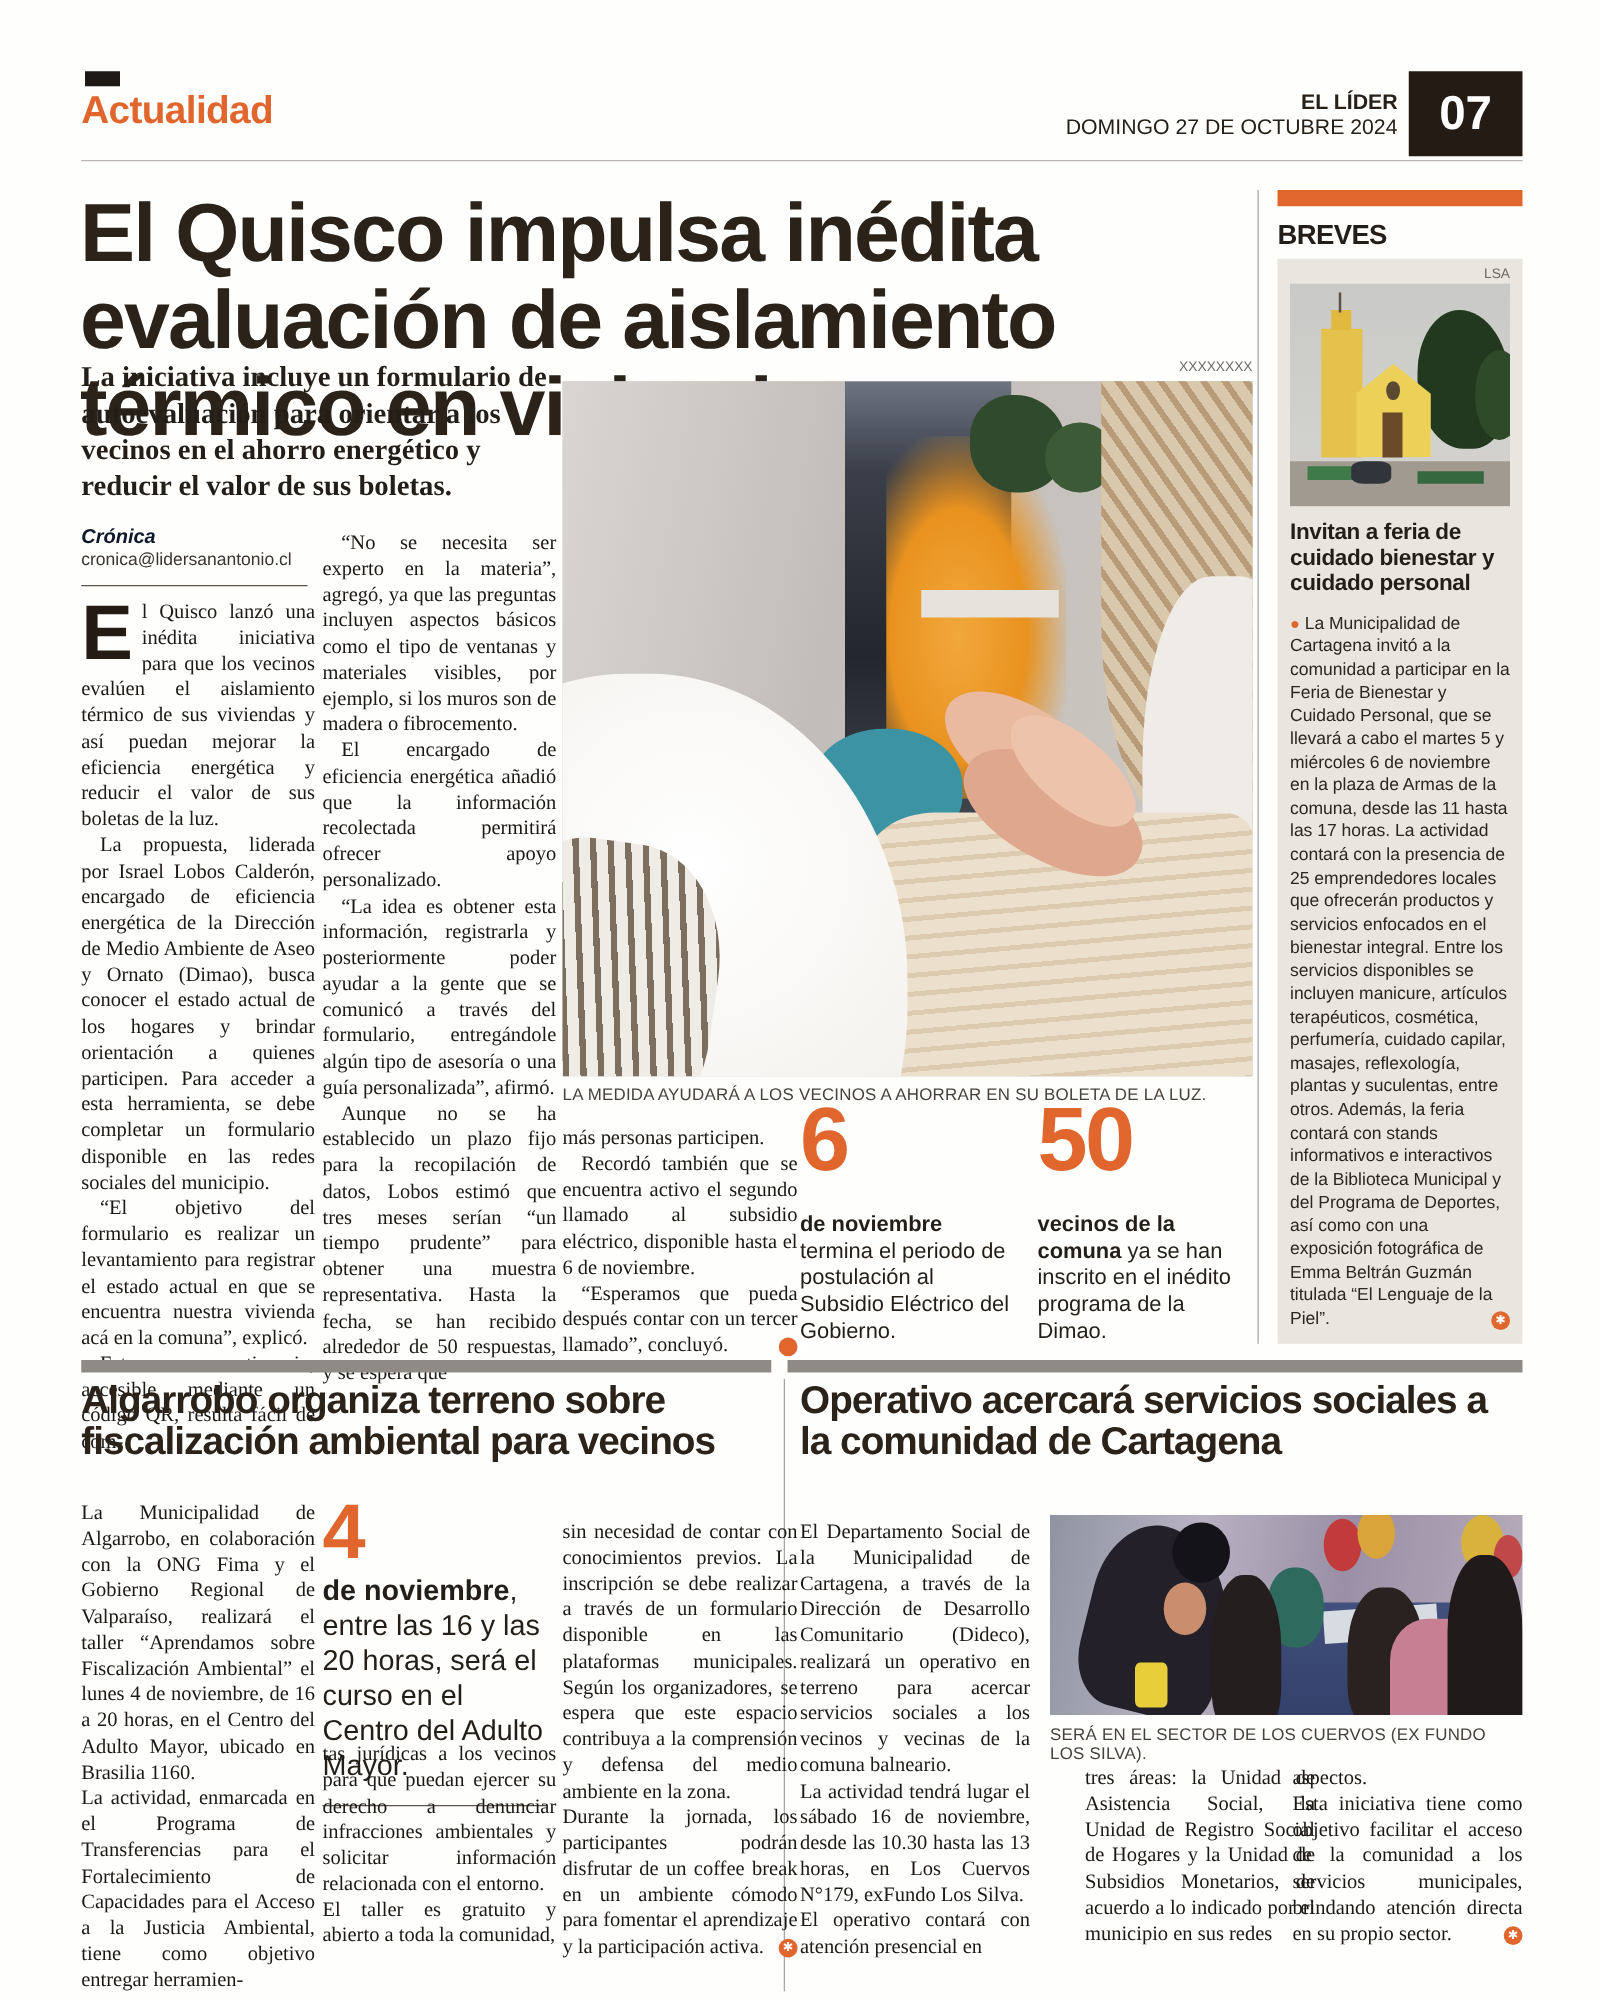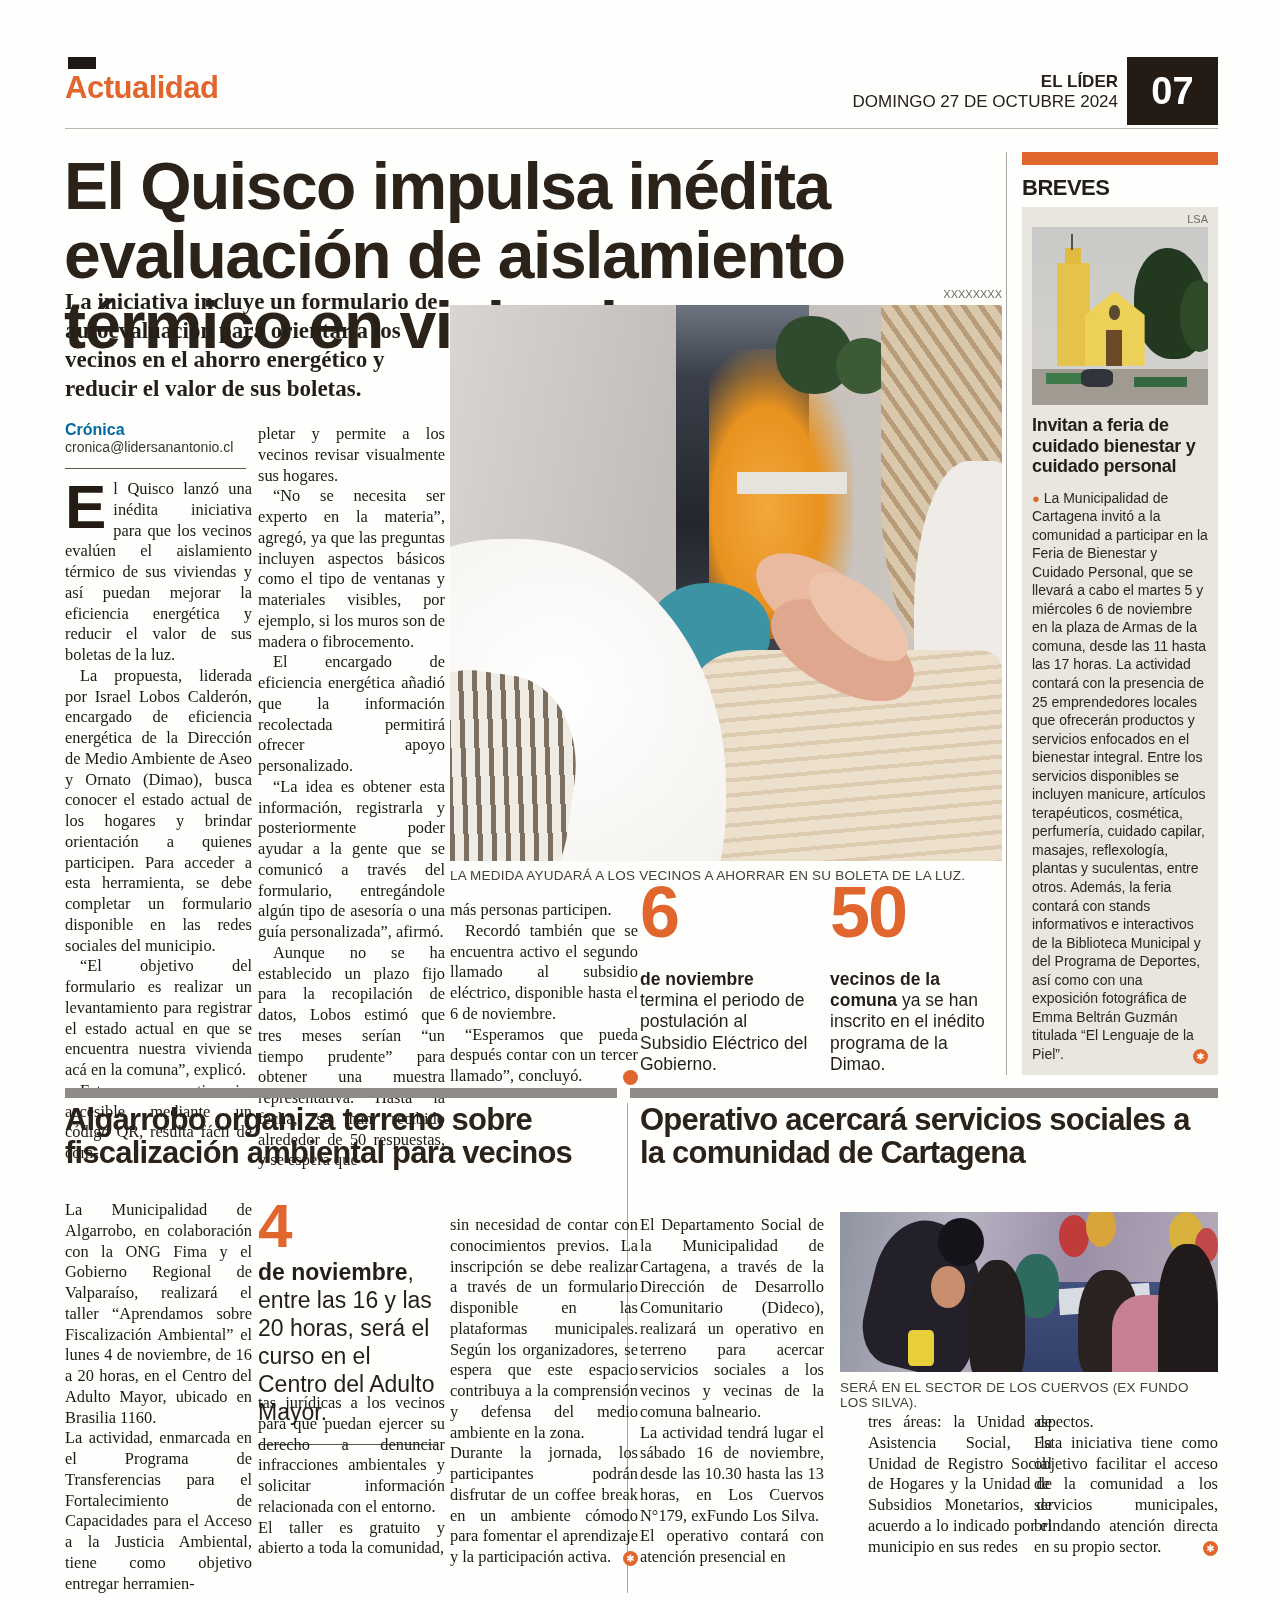--- a/index.html
+++ b/index.html
@@ -16,21 +16,21 @@
   .pagenum{left:1127px;top:57px;width:91px;height:68px;background:#241c14;color:#fff;
            font-size:38px;font-weight:bold;display:flex;align-items:center;justify-content:center;}
   .header-rule{left:65px;top:128px;width:1153px;height:1px;background:#b9b5b0;}
 
   
   .headline{left:64px;top:152px;width:945px;font-size:66px;line-height:1.05;font-weight:bold;
             color:#2b2219;letter-spacing:-1.5px;}
   .standfirst{left:65px;top:288px;width:380px;font-family:"Liberation Serif",serif;font-weight:600;
               font-size:23px;line-height:1.26;color:#241e18;}
   .byline{left:65px;top:420px;width:186px;line-height:1.2;}
-  .byline .bname{font-size:16px;font-weight:bold;color:#0369a1;}
+  .byline .bname{font-size:16px;font-weight:bold;color:#0f172a;font-style:italic;}
   .byline .bmail{font-size:14px;color:#3a352f;}
   .byline-rule{left:65px;top:468px;width:181px;height:1px;background:#5a554e;}
 
   .bodycol{font-family:"Liberation Serif",serif;font-size:16.4px;line-height:1.265;color:#1c1814;
            text-align:justify;}
   .bodycol p{margin:0;}
   .bodycol p.ind{text-indent:15px;}
   .col1{left:65px;top:479px;width:187px;}
   .col2{left:258px;top:424px;width:187px;}
   .col3{left:450px;top:900px;width:188px;}
@@ -148,21 +148,20 @@
   <div class="abs byline-rule"></div>
 
   <div class="abs bodycol col1">
     <p class="dropcap">El Quisco lanzó una inédita iniciativa para que los vecinos evalúen el aislamiento térmico de sus viviendas y así puedan mejorar la eficiencia energética y reducir el valor de sus boletas de la luz.</p>
     <p class="ind">La propuesta, liderada por Israel Lobos Calderón, encargado de eficiencia energética de la Dirección de Medio Ambiente de Aseo y Ornato (Dimao), busca conocer el estado actual de los hogares y brindar orientación a quienes participen. Para acceder a esta herramienta, se debe completar un formulario disponible en las redes sociales del municipio.</p>
     <p class="ind">“El objetivo del formulario es realizar un levantamiento para registrar el estado actual en que se encuentra nuestra vivienda acá en la comuna”, explicó.</p>
     <p class="ind">Este cuestionario, accesible mediante un código QR, resulta fácil de com-</p>
   </div>
 
   <div class="abs bodycol col2">
-    <p>pletar y permite a los vecinos revisar visualmente sus hogares.</p>
     <p class="ind">“No se necesita ser experto en la materia”, agregó, ya que las preguntas incluyen aspectos básicos como el tipo de ventanas y materiales visibles, por ejemplo, si los muros son de madera o fibrocemento.</p>
     <p class="ind">El encargado de eficiencia energética añadió que la información recolectada permitirá ofrecer apoyo personalizado.</p>
     <p class="ind">“La idea es obtener esta información, registrarla y posteriormente poder ayudar a la gente que se comunicó a través del formulario, entregándole algún tipo de asesoría o una guía personalizada”, afirmó.</p>
     <p class="ind">Aunque no se ha establecido un plazo fijo para la recopilación de datos, Lobos estimó que tres meses serían “un tiempo prudente” para obtener una muestra representativa. Hasta la fecha, se han recibido alrededor de 50 respuestas, y se espera que</p>
   </div>
 
   <div class="abs credit" style="left:850px;top:288px;width:152px;">XXXXXXXX</div>
   <div class="photo" style="left:450px;top:305px;width:552px;height:556px;">
     <div class="mp-wall"></div>
     <div class="mp-cab"></div>

